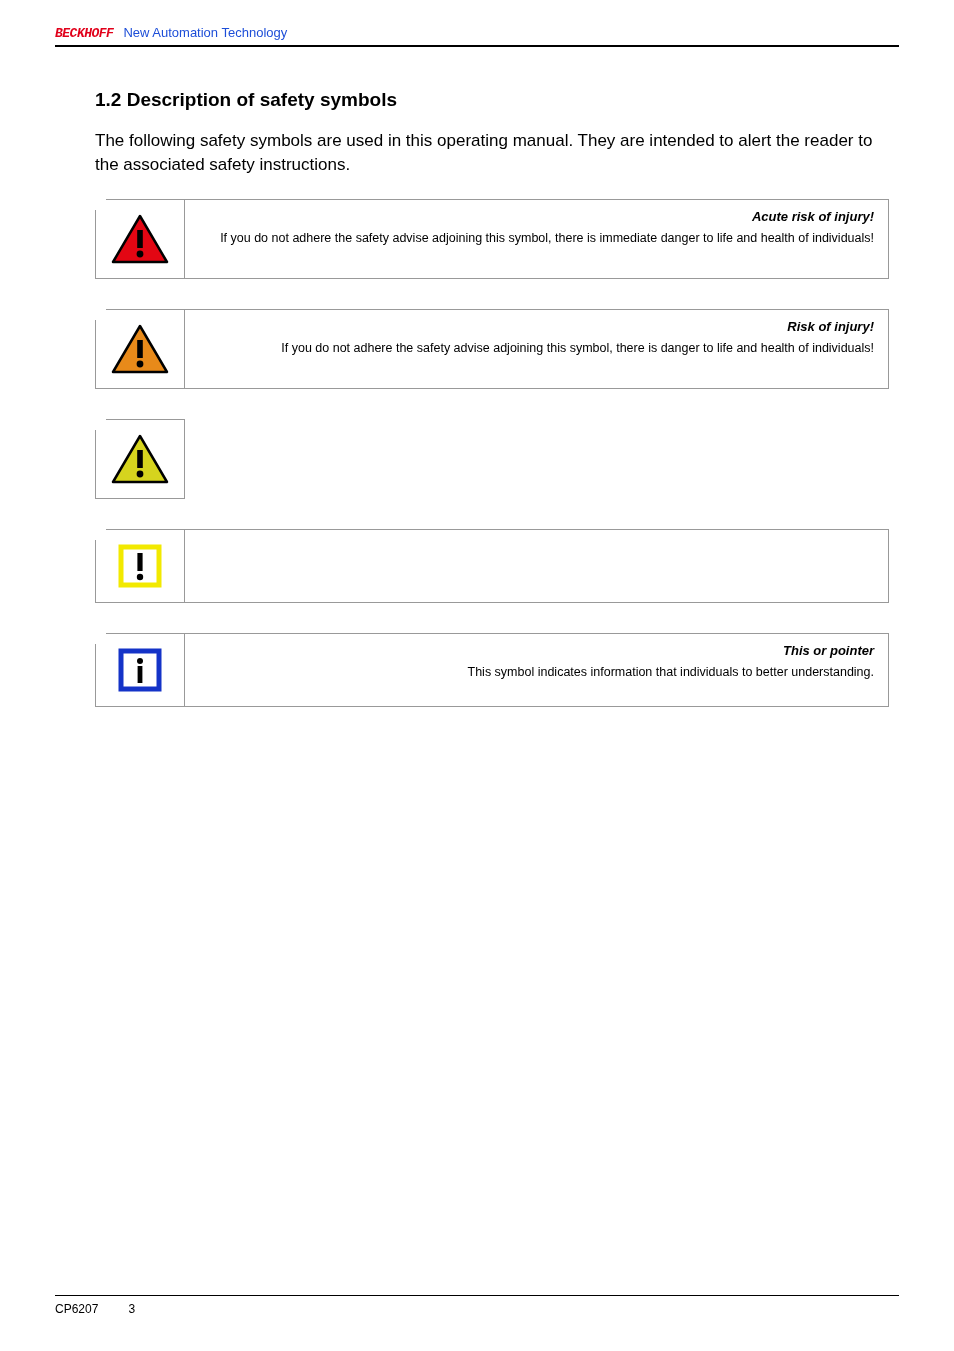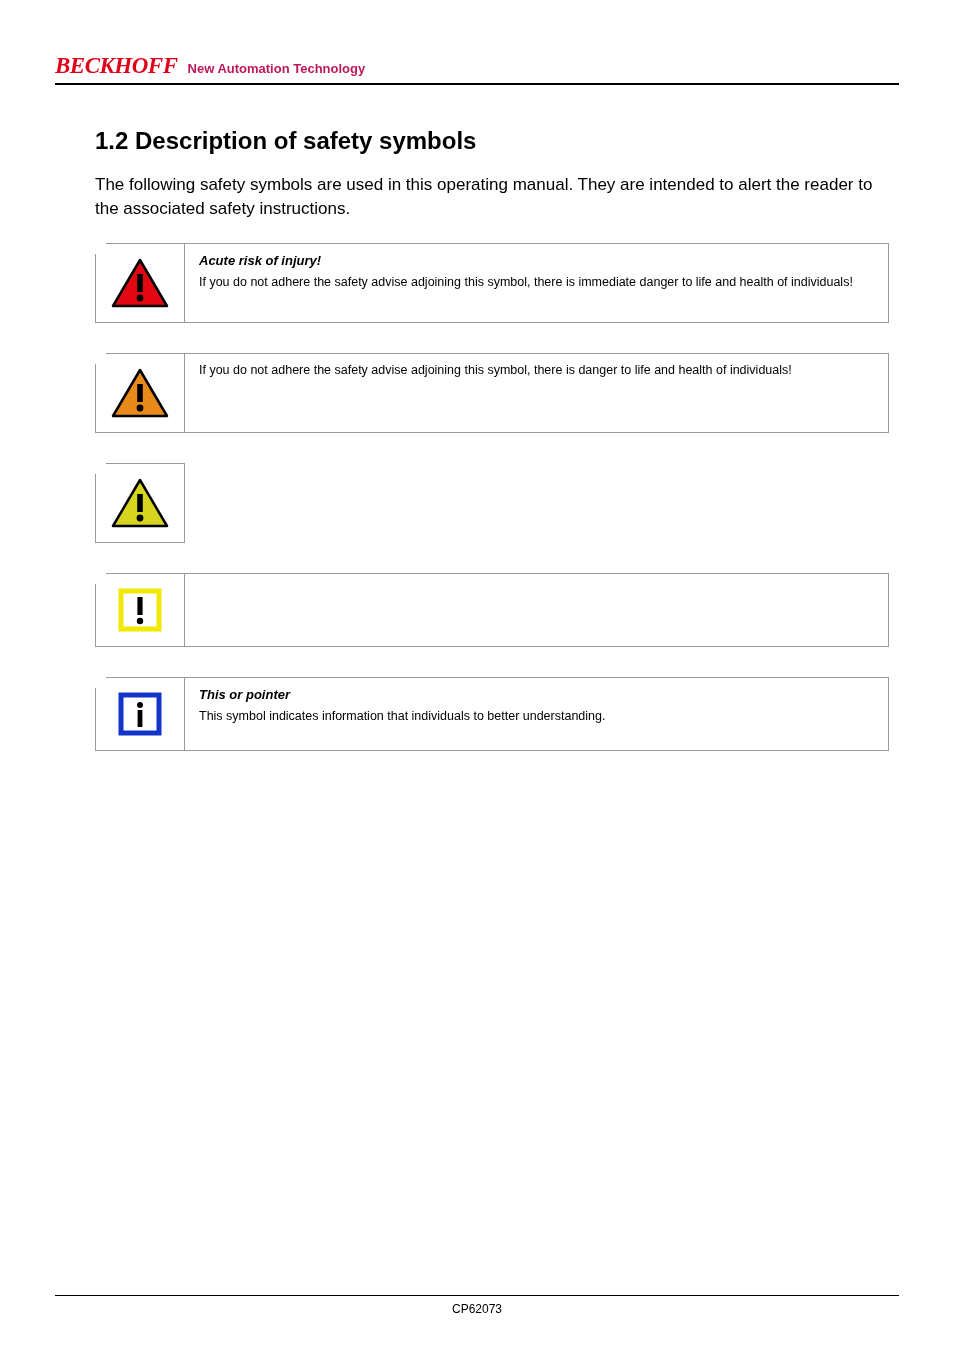--- a/index.html
+++ b/index.html
@@ -15,36 +15,35 @@
     padding: 25px 55px 40px 55px;
   }
   .header {
     display: flex;
     align-items: baseline;
     border-bottom: 2.5px solid #000;
     padding-bottom: 4px;
     margin-bottom: 42px;
   }
   .brand {
-    font-family: Liberation Serif, serif;
+    font-family: Liberation Mono, monospace;
     font-weight: 900;
     font-style: italic;
     color: #e1001a;
-    font-size: 23px;
+    font-size: 13px;
     letter-spacing: -0.5px;
     margin-right: 10px;
   }
   .tagline {
     font-size: 13px;
-    font-weight: bold;
-    color: #be185d;
-    margin-top: 36px;
+    font-weight: normal;
+    color: #1d4ed8;
   }
   .section-heading {
-    font-size: 24px;
+    font-size: 19px;
     font-weight: bold;
     margin: 11px 0 18px 40px;
     color: #000;
   }
   .intro {
     font-size: 17px;
     margin: 0 0 22px 40px;
     line-height: 1.4;
   }
   .notice-block {
@@ -75,37 +74,39 @@
     background: #fff;
   }
   .triangle-wrap, .square-wrap { display:flex; }
   .text-cell {
     flex: 1;
     border: 1px solid #999;
     border-left: none;
     padding: 8px 14px 10px 14px;
     font-size: 12.5px;
     line-height: 1.4;
+    text-align: right;
   }
   .notice-title {
     font-style: italic;
     font-weight: bold;
     font-size: 13px;
     margin-bottom: 4px;
   }
   .footer {
     position: absolute;
     left: 55px;
     right: 55px;
     bottom: 35px;
     border-top: 1px solid #000;
     padding-top: 6px;
     display: flex;
-    justify-content: center;
+    justify-content: flex-start;
     font-size: 12px;
+    gap: 30px;
   }
 </style>
 </head>
 <body>
 
 <div class="page">
   <div class="header">
     <span class="brand">BECKHOFF</span>
     <span class="tagline">New Automation Technology</span>
   </div>
@@ -134,20 +135,21 @@
     <div class="icon-cell">
       <span class="triangle-wrap">
         <svg width="58" height="50" viewBox="0 0 58 50">
           <polygon points="29,2 56,48 2,48" fill="#e88a1a" stroke="#000" stroke-width="2.5" stroke-linejoin="round"></polygon>
           <rect x="26.2" y="16" width="5.6" height="18" fill="#000"></rect>
           <circle cx="29" cy="40" r="3.4" fill="#000"></circle>
         </svg>
       </span>
     </div>
     <div class="text-cell">
+      <div class="notice-title">Risk of injury!</div>
       <div>If you do not adhere the safety advise adjoining this symbol, there is danger to life and health of individuals!</div>
     </div>
   </div>
 
   <div class="notice-block">
     <div class="icon-cell">
       <span class="triangle-wrap">
         <svg width="58" height="50" viewBox="0 0 58 50">
           <polygon points="29,2 56,48 2,48" fill="#d6d41e" stroke="#000" stroke-width="2.5" stroke-linejoin="round"></polygon>
           <rect x="26.2" y="16" width="5.6" height="18" fill="#000"></rect>

